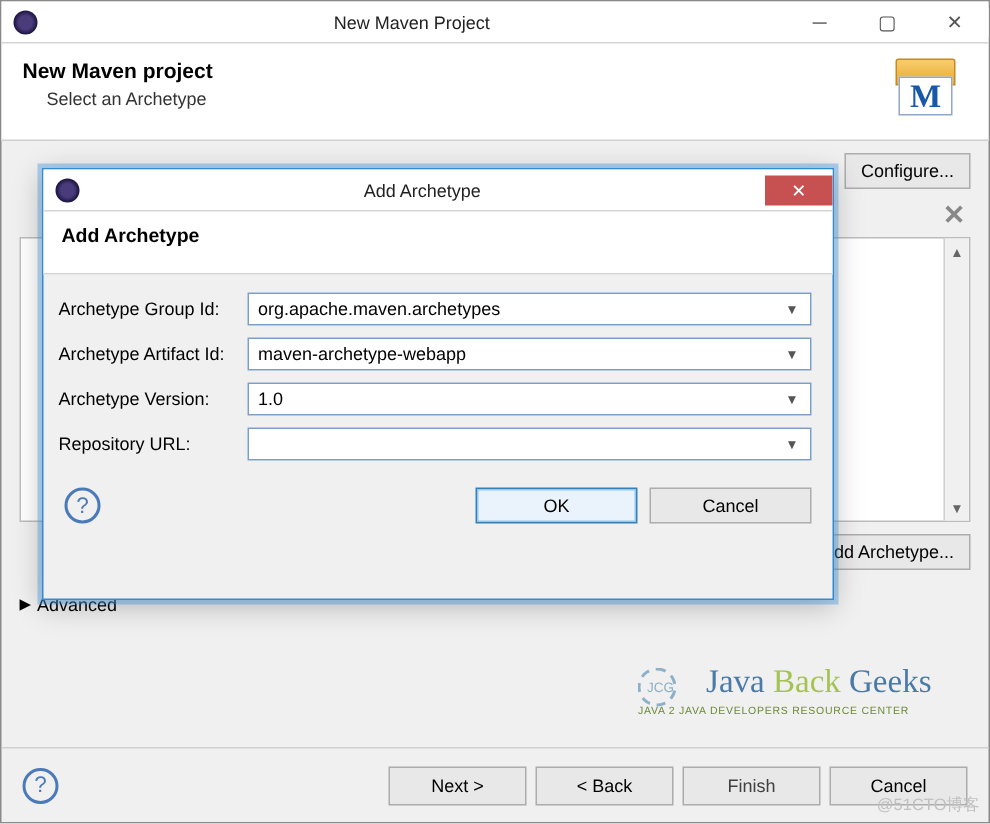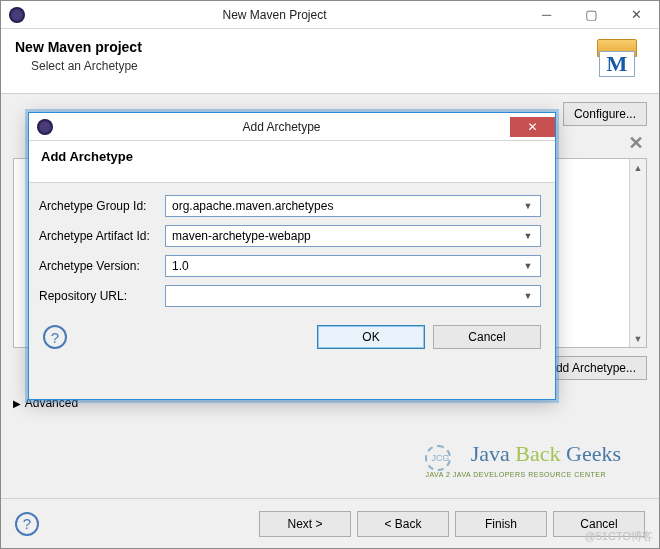--- a/index.html
+++ b/index.html
@@ -190,21 +190,21 @@
     display: flex; align-items: center; justify-content: center;
   }
   .footer-btns .spacer { flex: 1; }
   .wiz-btn {
     width: 92px; height: 26px;
     border: 1px solid #adadad;
     background: #e8e8e8;
     font-size: 12px;
   }
   .wiz-btn:disabled {
-    color: #000000;
+    color: #404040;
   }
   .bottom-watermark {
     position: absolute; right: 6px; bottom: 4px;
     font-size: 11px; color: #c0c0c0;
   }
 
   
   .modal {
     position: absolute;
     left: 28px; top: 112px;

